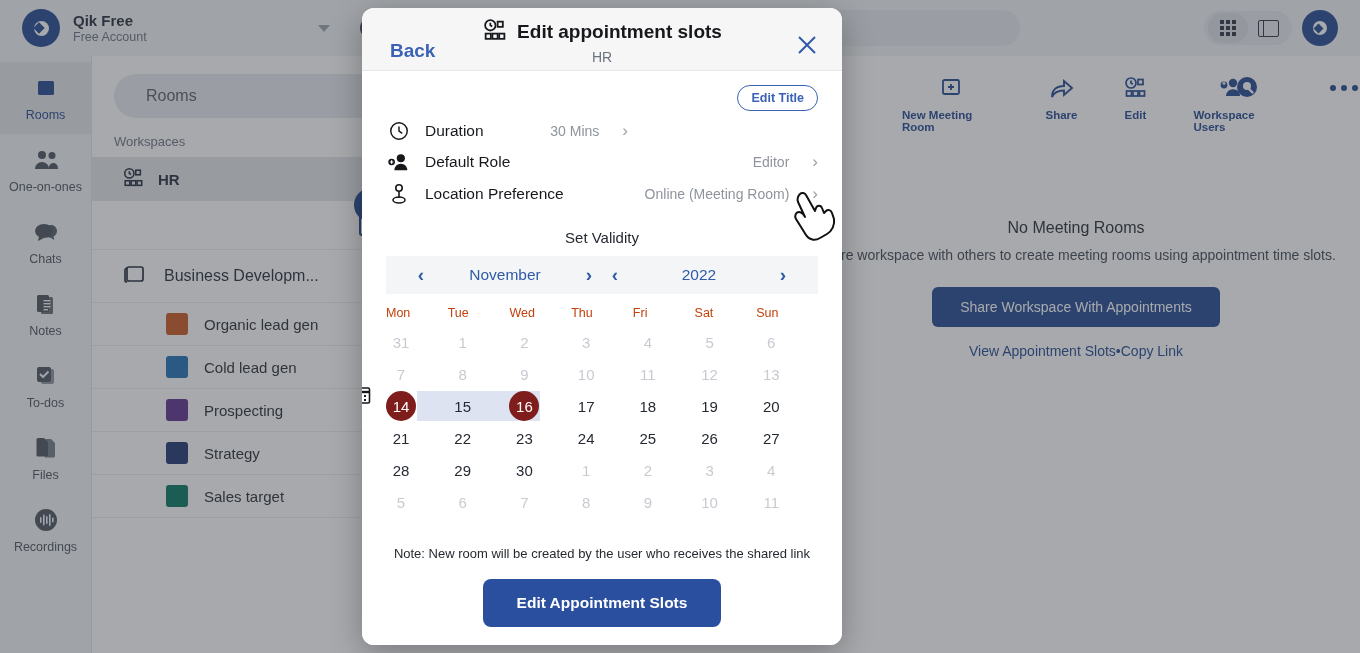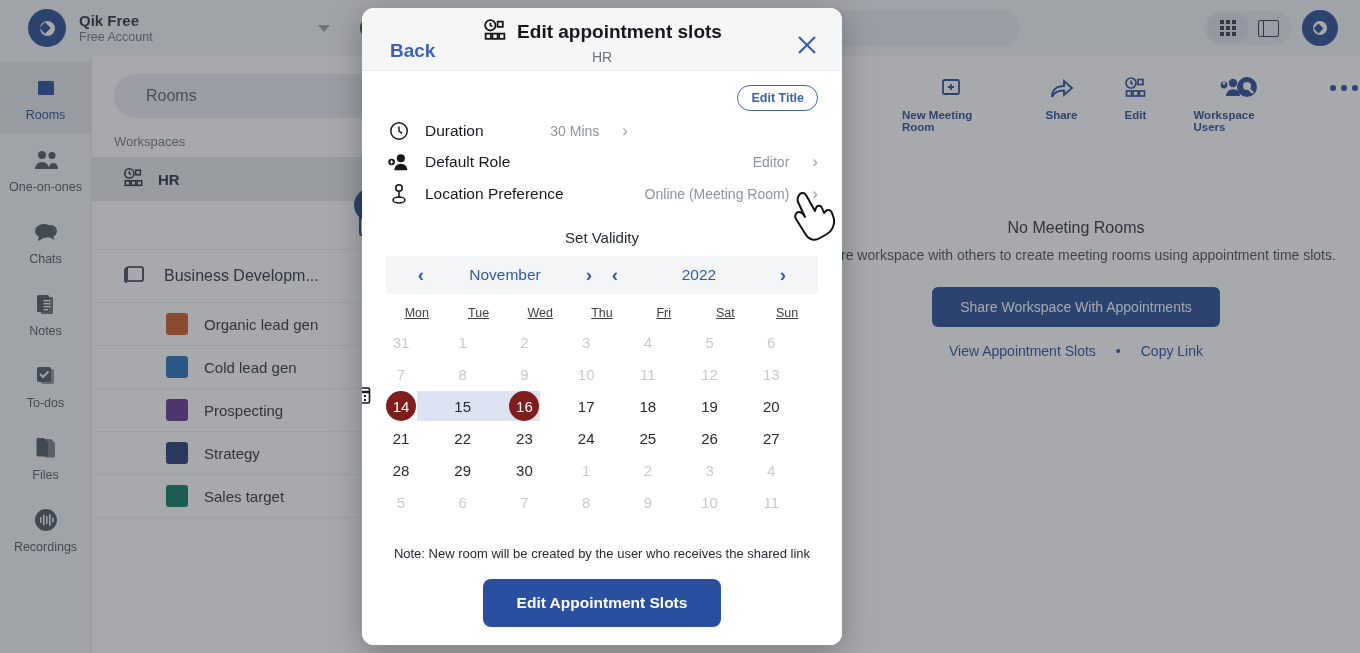--- a/index.html
+++ b/index.html
@@ -33,21 +33,21 @@
     width: 1360px; height: 56px;
     background: #f3f4f6;
     border-bottom: 1px solid #e2e4e8;
     display: flex;
     align-items: center;
   }
   .brand {
     display: flex;
     align-items: center;
     width: 330px;
-    padding-left: 28px;
+    padding-left: 22px;
     box-sizing: border-box;
   }
   .brand-logo {
     width: 38px; height: 38px;
     border-radius: 50%;
     background: #1f4591;
     display: flex; align-items: center; justify-content: center;
     flex: none;
   }
   .brand-logo .q-inner {
@@ -258,21 +258,21 @@
     background: #1f4591;
     color: #fff;
     font-size: 14px; font-weight: 400;
     padding: 12px 28px;
     border-radius: 6px;
   }
   .link-row {
     margin-top: 16px;
     font-size: 14px;
     color: #1f4591;
-    display: flex; align-items: center; justify-content: center; gap: 20px;
+    display: flex; align-items: center; justify-content: center; gap: 0;
   }
   .dot-sep { color: #1f4591; }
 
   
   .overlay {
     position: absolute; inset: 0;
     background: rgba(60,64,70,0.45);
     z-index: 50;
   }
 
@@ -361,25 +361,24 @@
   .nav-arrow { color: #2f5aa8; font-size: 19px; font-weight: 700; width: 26px; text-align: center; }
   .nav-val { color: #2f5aa8; font-size: 15.5px; flex: 1; text-align: center; }
 
   .cal-wrap { position: relative; margin-top: 4px; }
   .cal-side-ico {
     position: absolute; left: -36px; top: 86px;
     width: 22px; height: 22px;
   }
   .dow-row, .day-row { display: grid; grid-template-columns: repeat(7, 1fr); }
   .dow {
-    text-align: center;
+    text-align: left;
     font-size: 12.5px;
-    color: #404040;
+    color: #c2410c;
     padding: 8px 0 6px 0;
-    text-decoration: underline;
   }
   .day-cell {
     height: 32px;
     display: flex; align-items: center; justify-content: flex-start;
     font-size: 15px;
     color: #252a32;
     position: relative;
   }
   .day-cell.muted { color: #c7cbd1; }
   .day-inner {

